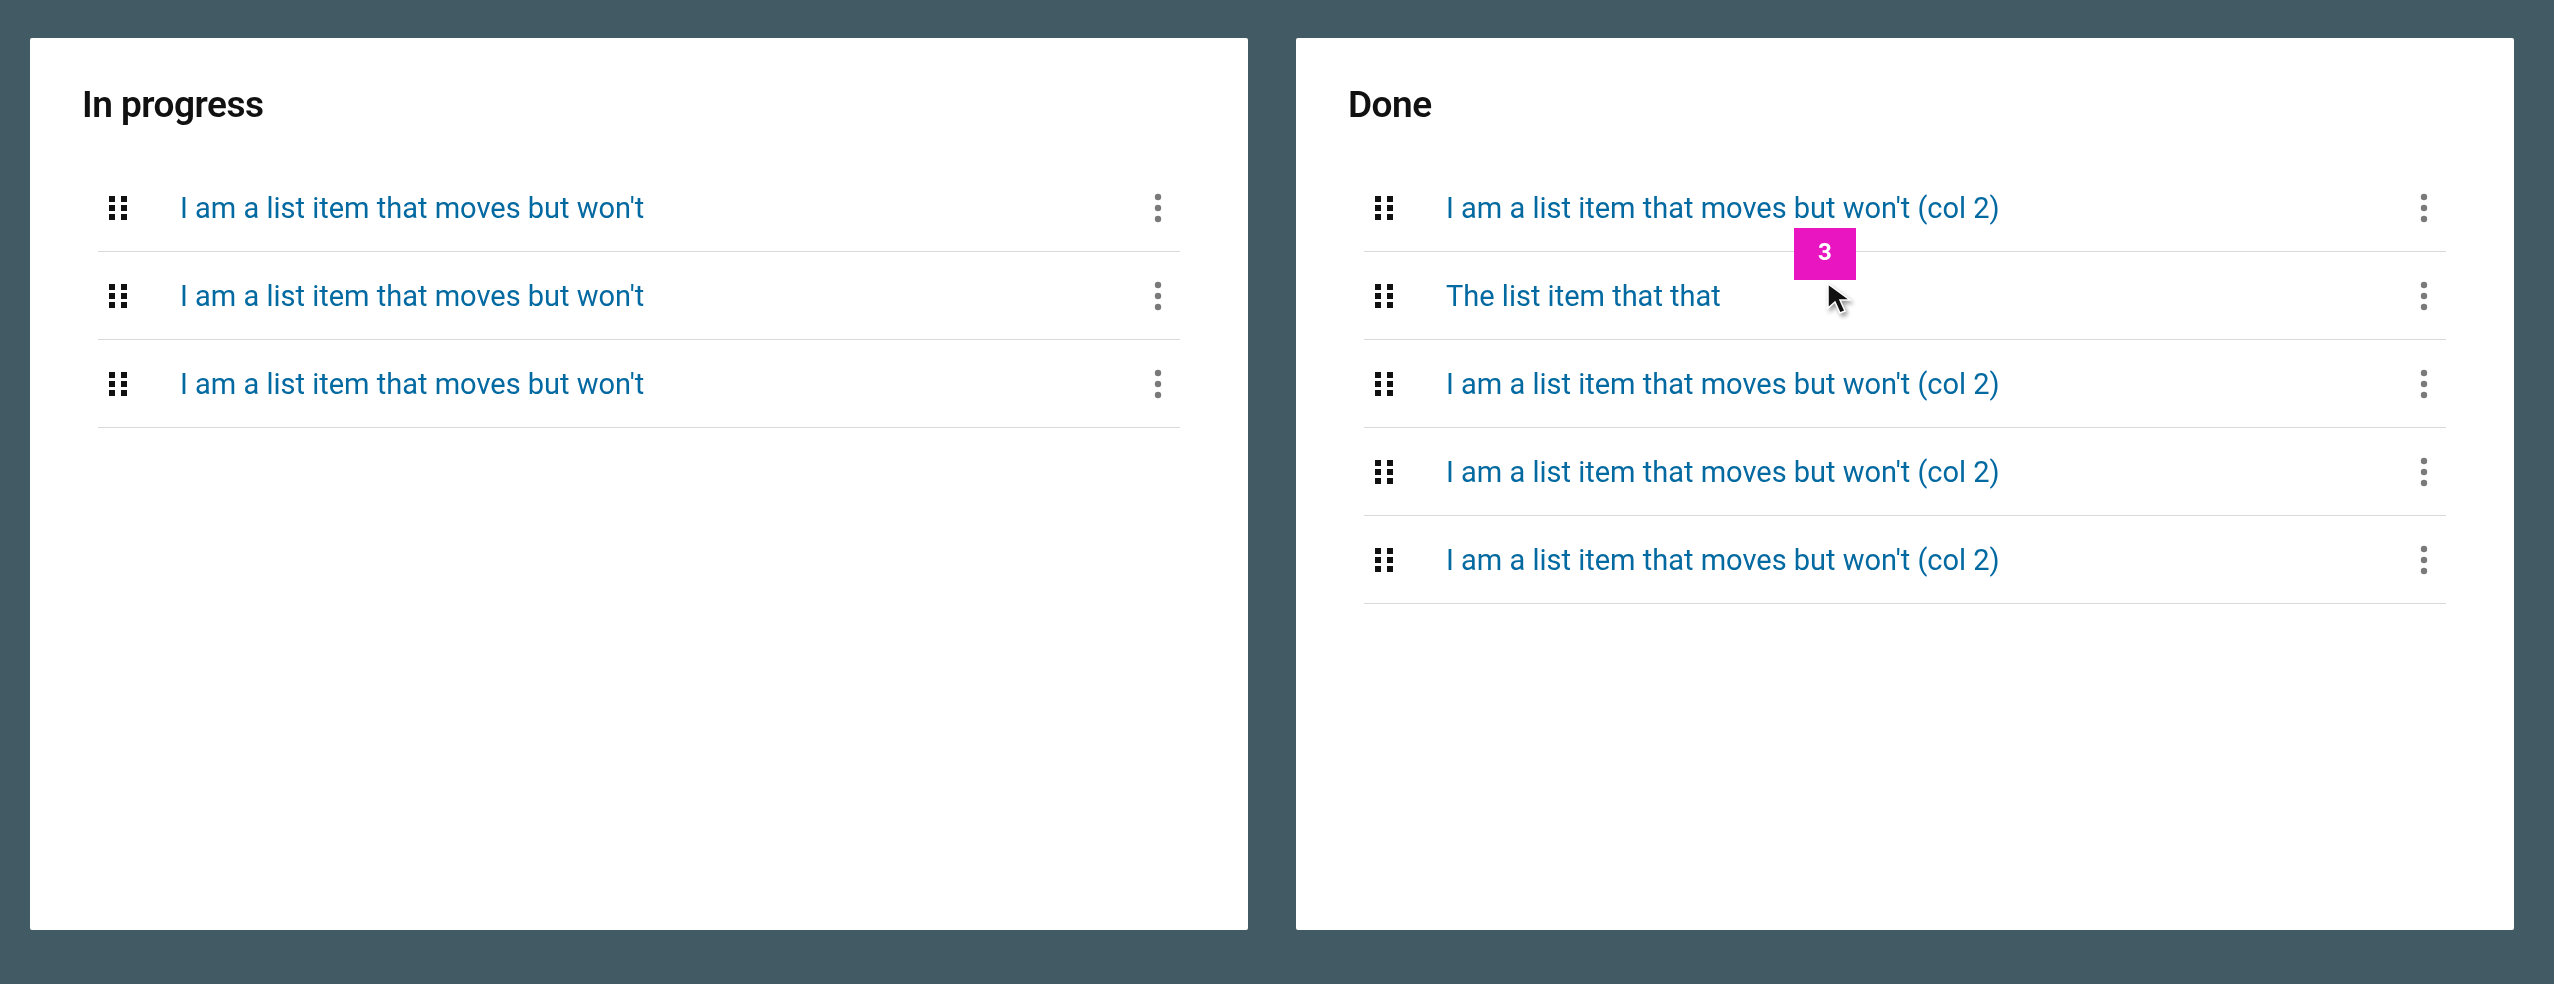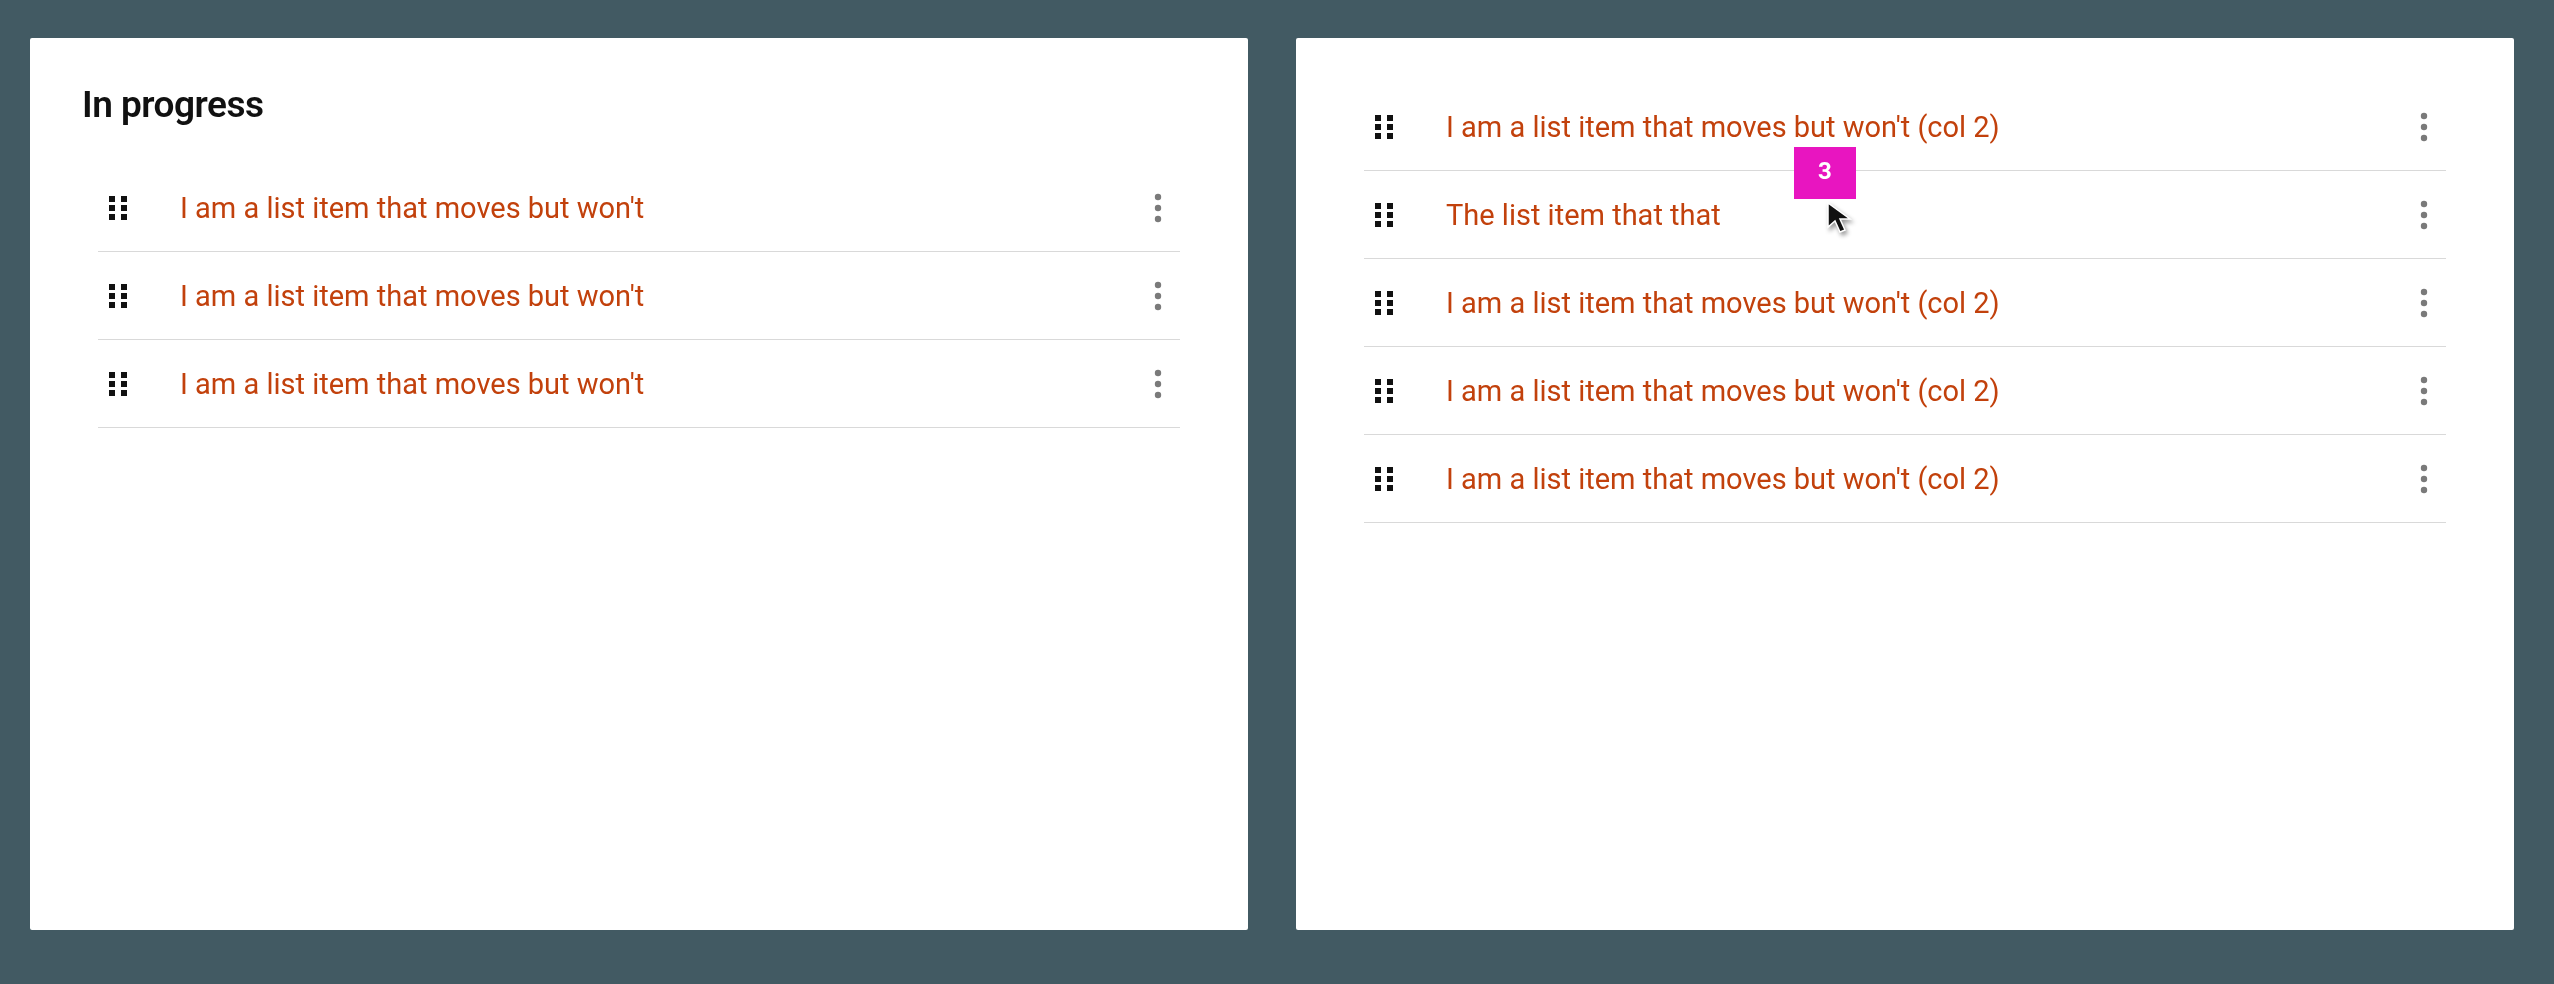--- a/index.html
+++ b/index.html
@@ -42,21 +42,21 @@
       display: flex;
       justify-content: center;
       align-items: center;
       cursor: grab;
     }
     .drag-handle svg { display: block; }
     .item-label {
       flex: 1;
       padding-left: 42px;
       font-size: 29px;
-      color: #c2410c;
+      color: #0369a1;
       font-weight: 400;
     }
     .kebab {
       width: 44px;
       display: flex;
       justify-content: center;
       align-items: center;
       cursor: pointer;
     }
     .kebab svg { display: block; }
@@ -159,20 +159,21 @@
               <circle cx="5" cy="26" r="3.2"></circle>
             </g>
           </svg>
       </span>
     </div>
 
   </div>
 </div>
 
 <div class="board-column">
+  <h2 class="col-title">Done</h2>
   <div class="list-wrap">
 
     <div class="list-item">
       <span class="drag-handle">
         <svg width="22" height="24" viewBox="0 0 22 24">
             <g fill="#111">
               <rect x="2" y="0" width="6" height="6"></rect>
               <rect x="14" y="0" width="6" height="6"></rect>
               <rect x="2" y="9" width="6" height="6"></rect>
               <rect x="14" y="9" width="6" height="6"></rect>

